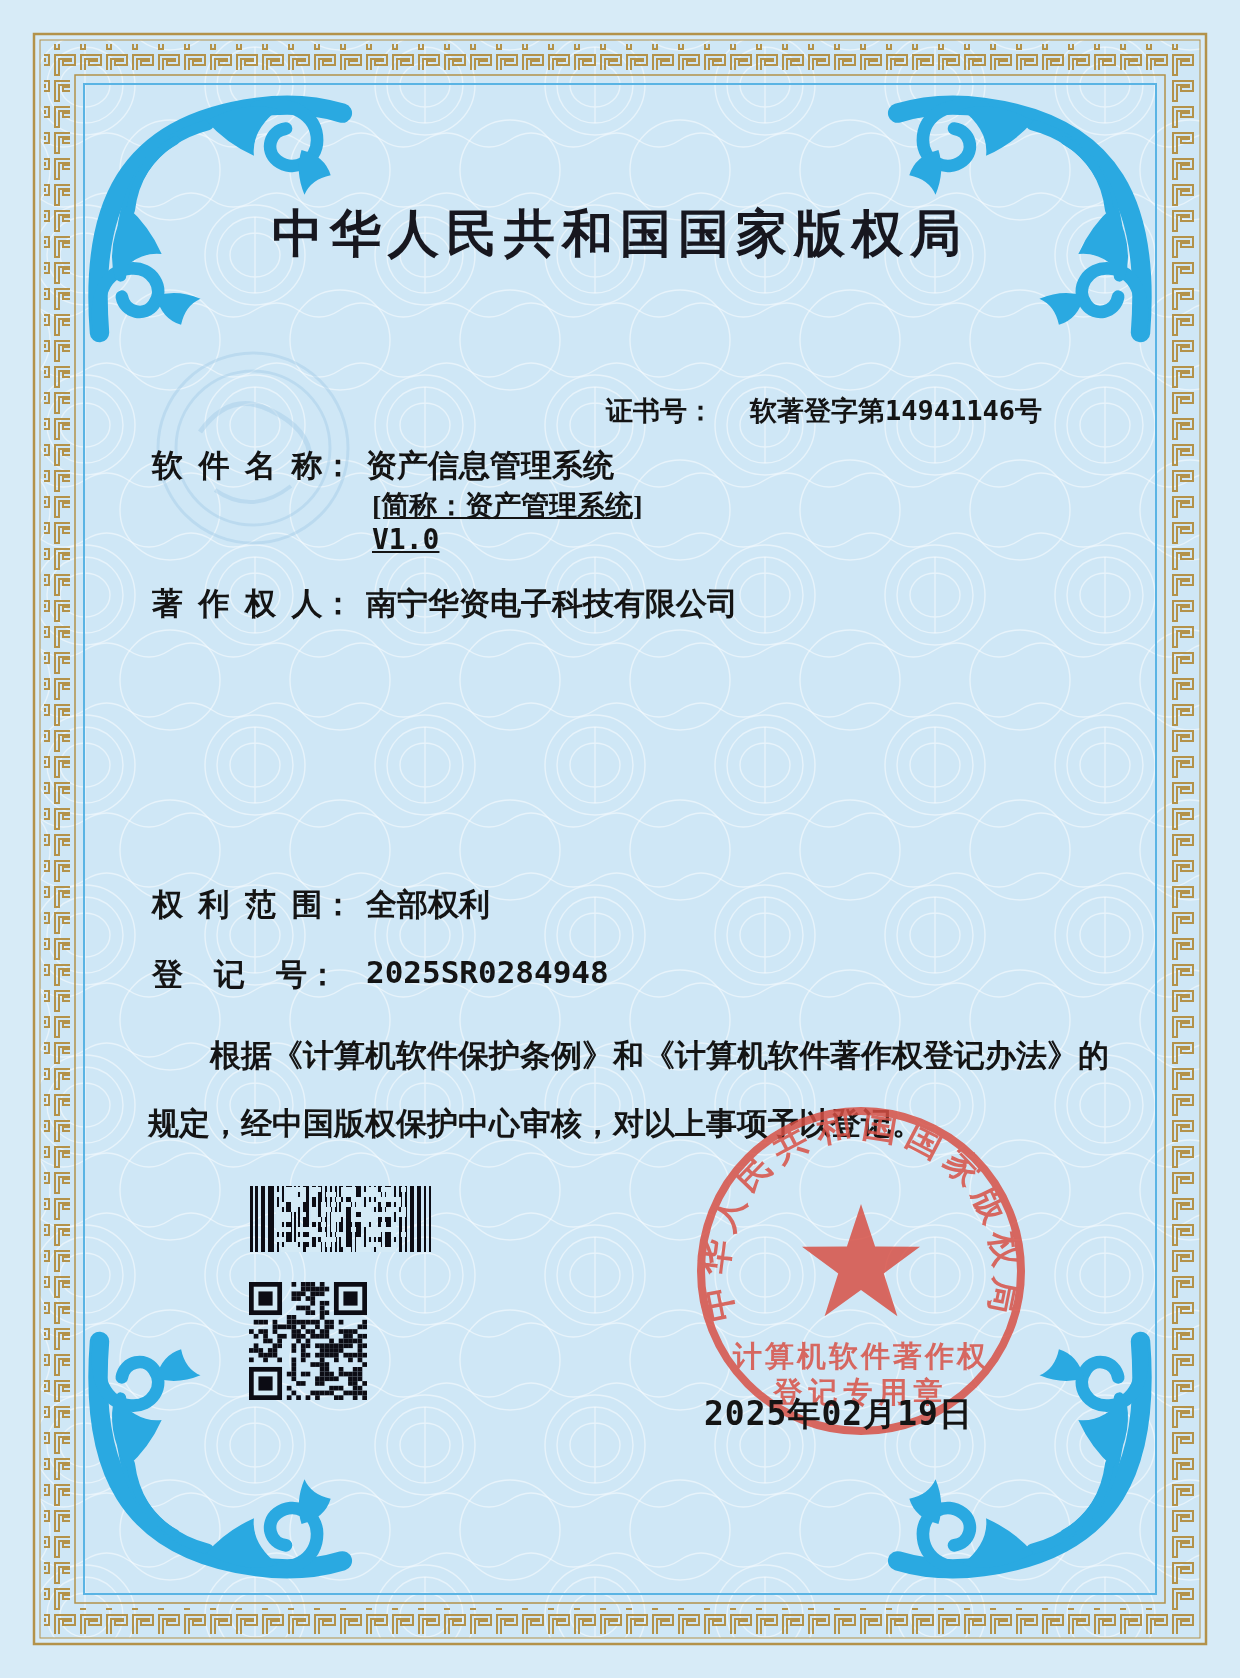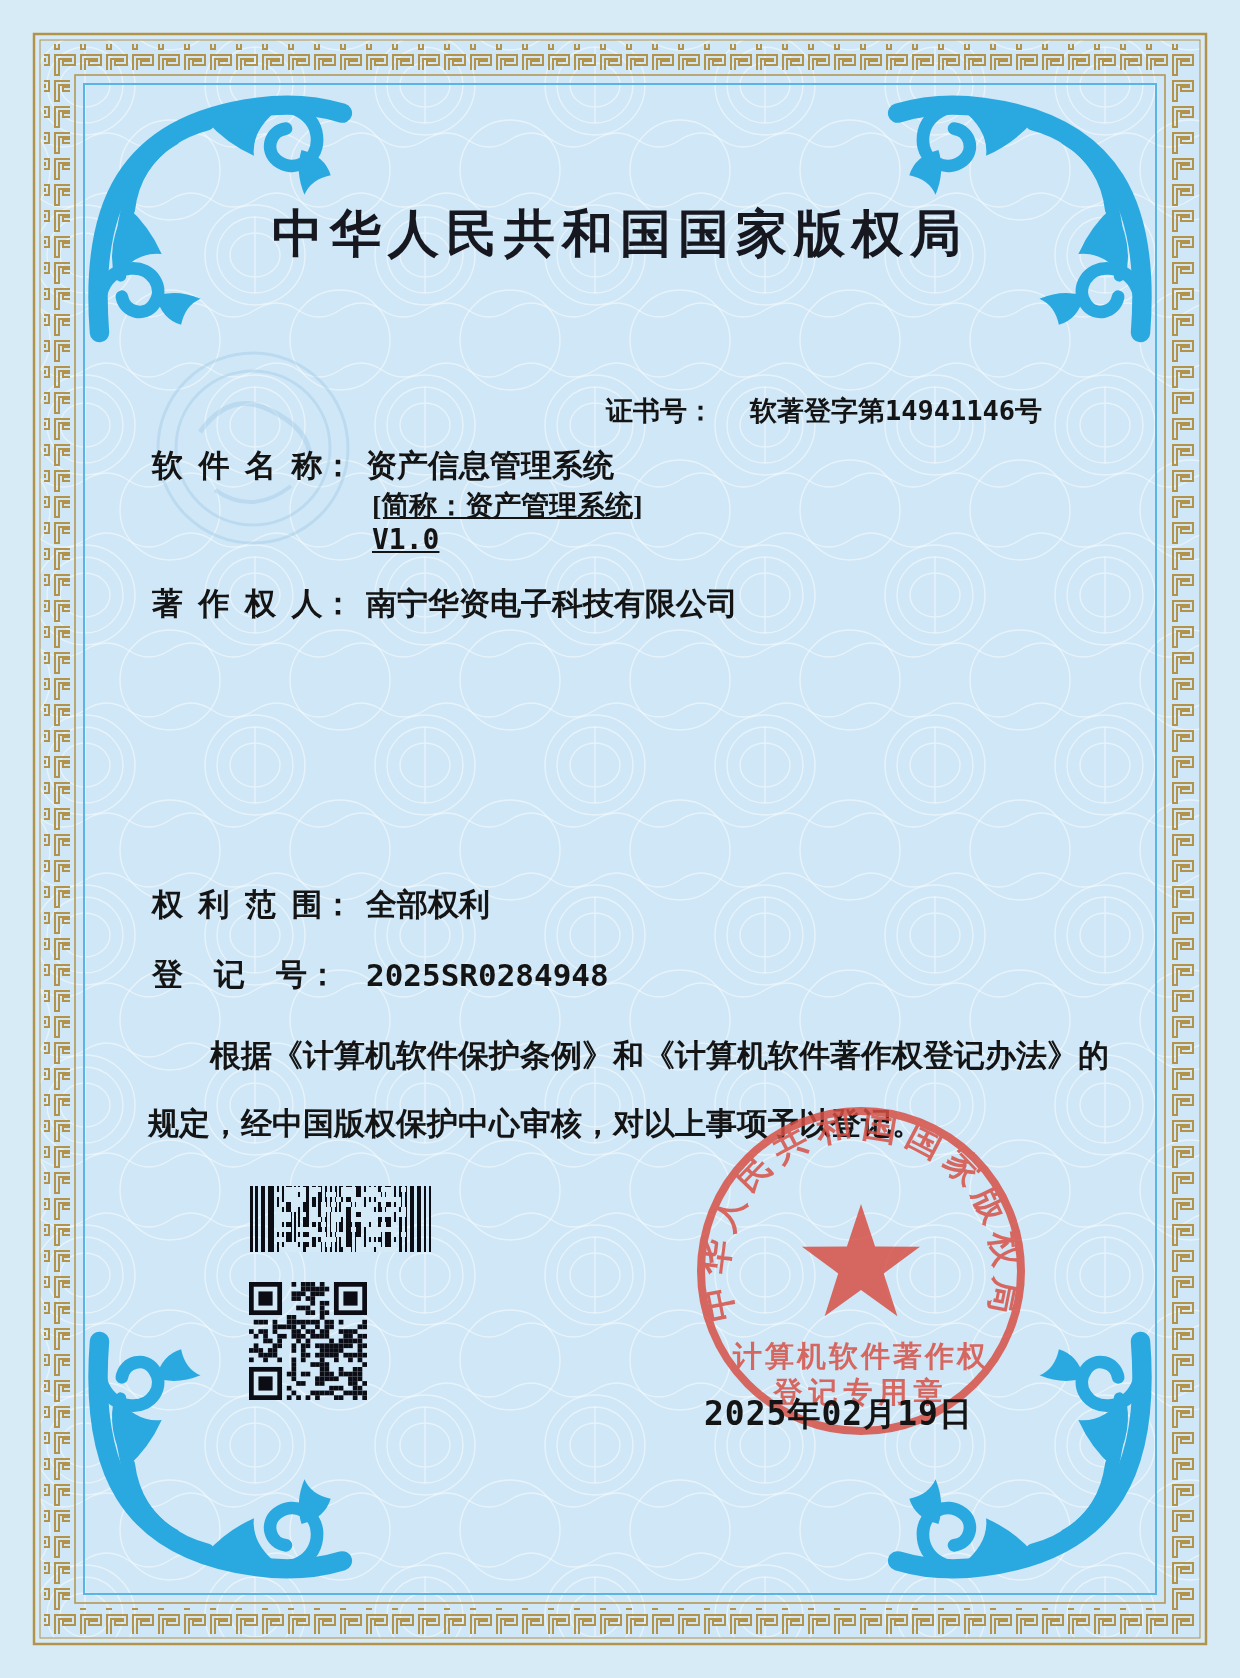--- a/index.html
+++ b/index.html
@@ -28,21 +28,21 @@
   .row{position:absolute;left:152px;display:flex;font-size:31px;font-weight:bold;}
   .row .label{white-space:pre;width:214px;flex:none;}
   .row .value{white-space:pre;}
   .r-soft{top:445px;}
   .sub{position:absolute;left:372px;font-size:28px;font-weight:bold;white-space:pre;text-decoration:underline;}
   .s-short{top:487px;}
   .s-ver{top:523px;}
   .r-owner{top:583px;}
   .r-acq{top:812px;}
   .r-scope{top:884px;}
-  .r-reg{top:954px;align-items:center;}
+  .r-reg{top:954px;}
 
   .para{position:absolute;left:148px;width:906px;font-size:31px;font-weight:bold;
     line-height:1.15;white-space:pre;}
   .p1{top:1038px;padding-left:62px;}
   .p2{top:1106px;}
 
   .mono{font-family:"DejaVu Sans Mono","Liberation Mono",monospace;}
 
   .barcode{position:absolute;left:250px;top:1186px;width:182px;height:66px;overflow:hidden;}
   .barcode i{position:absolute;top:0;bottom:0;background:#0c0c14;}

